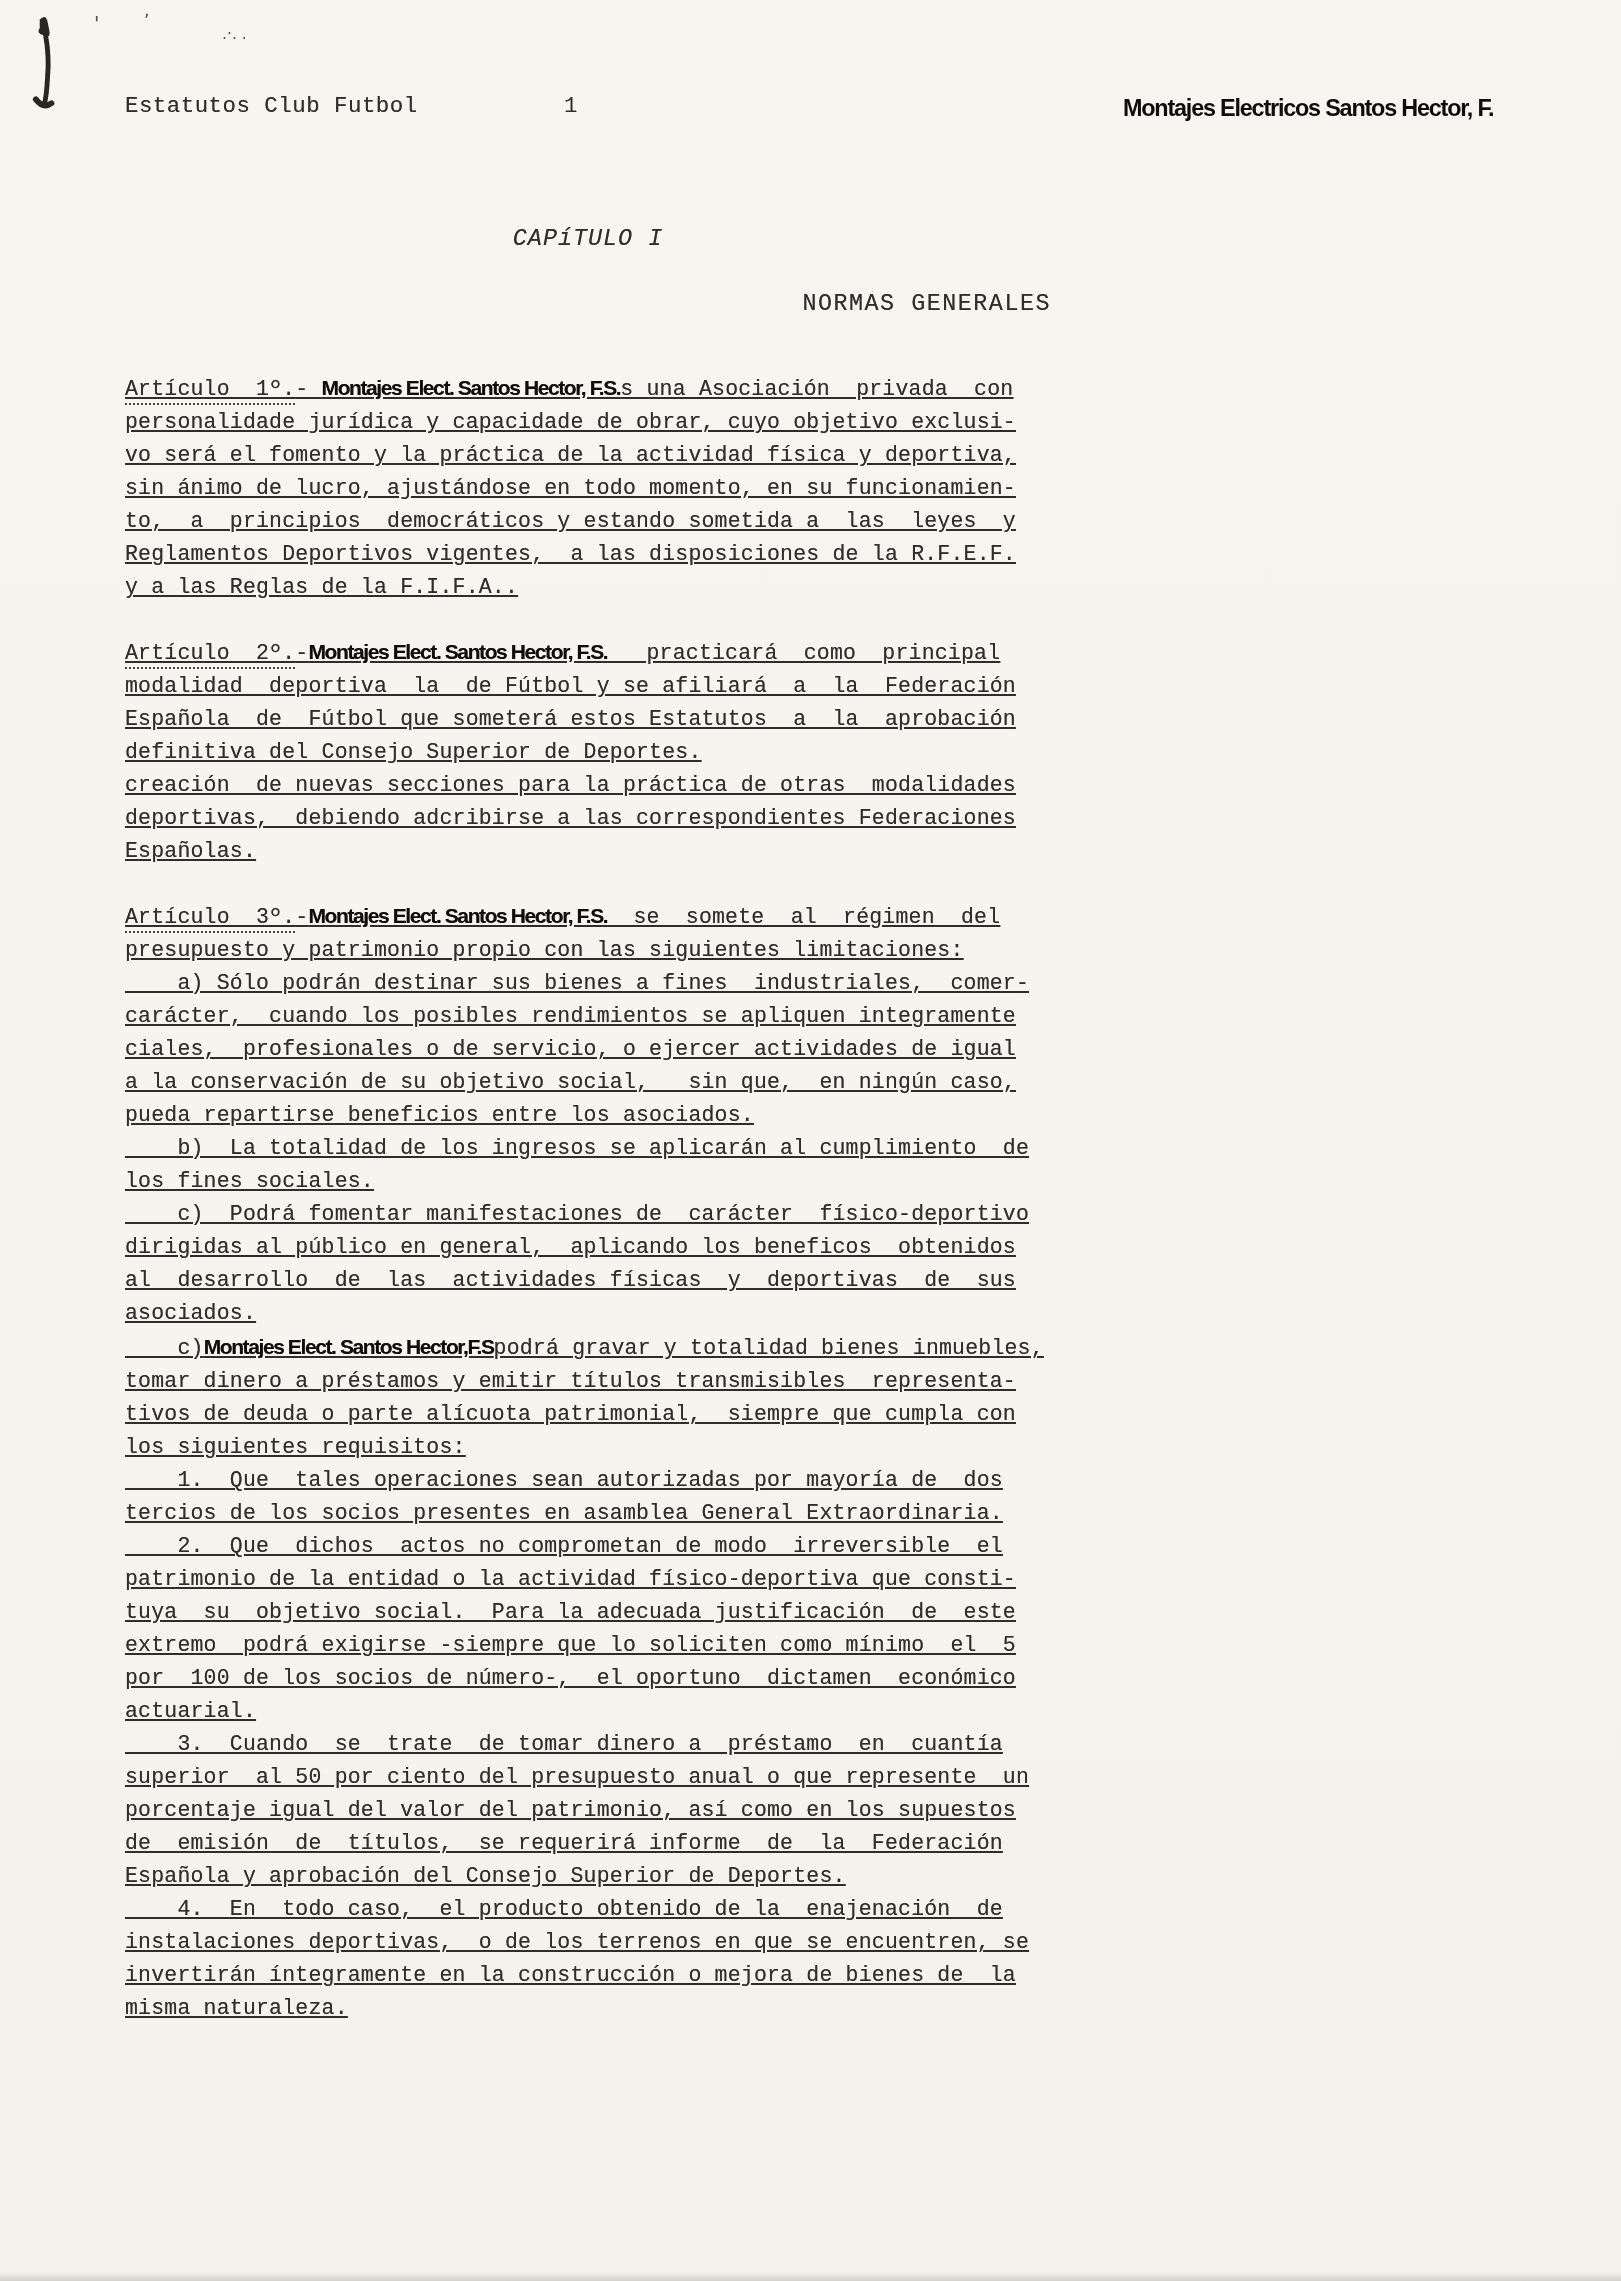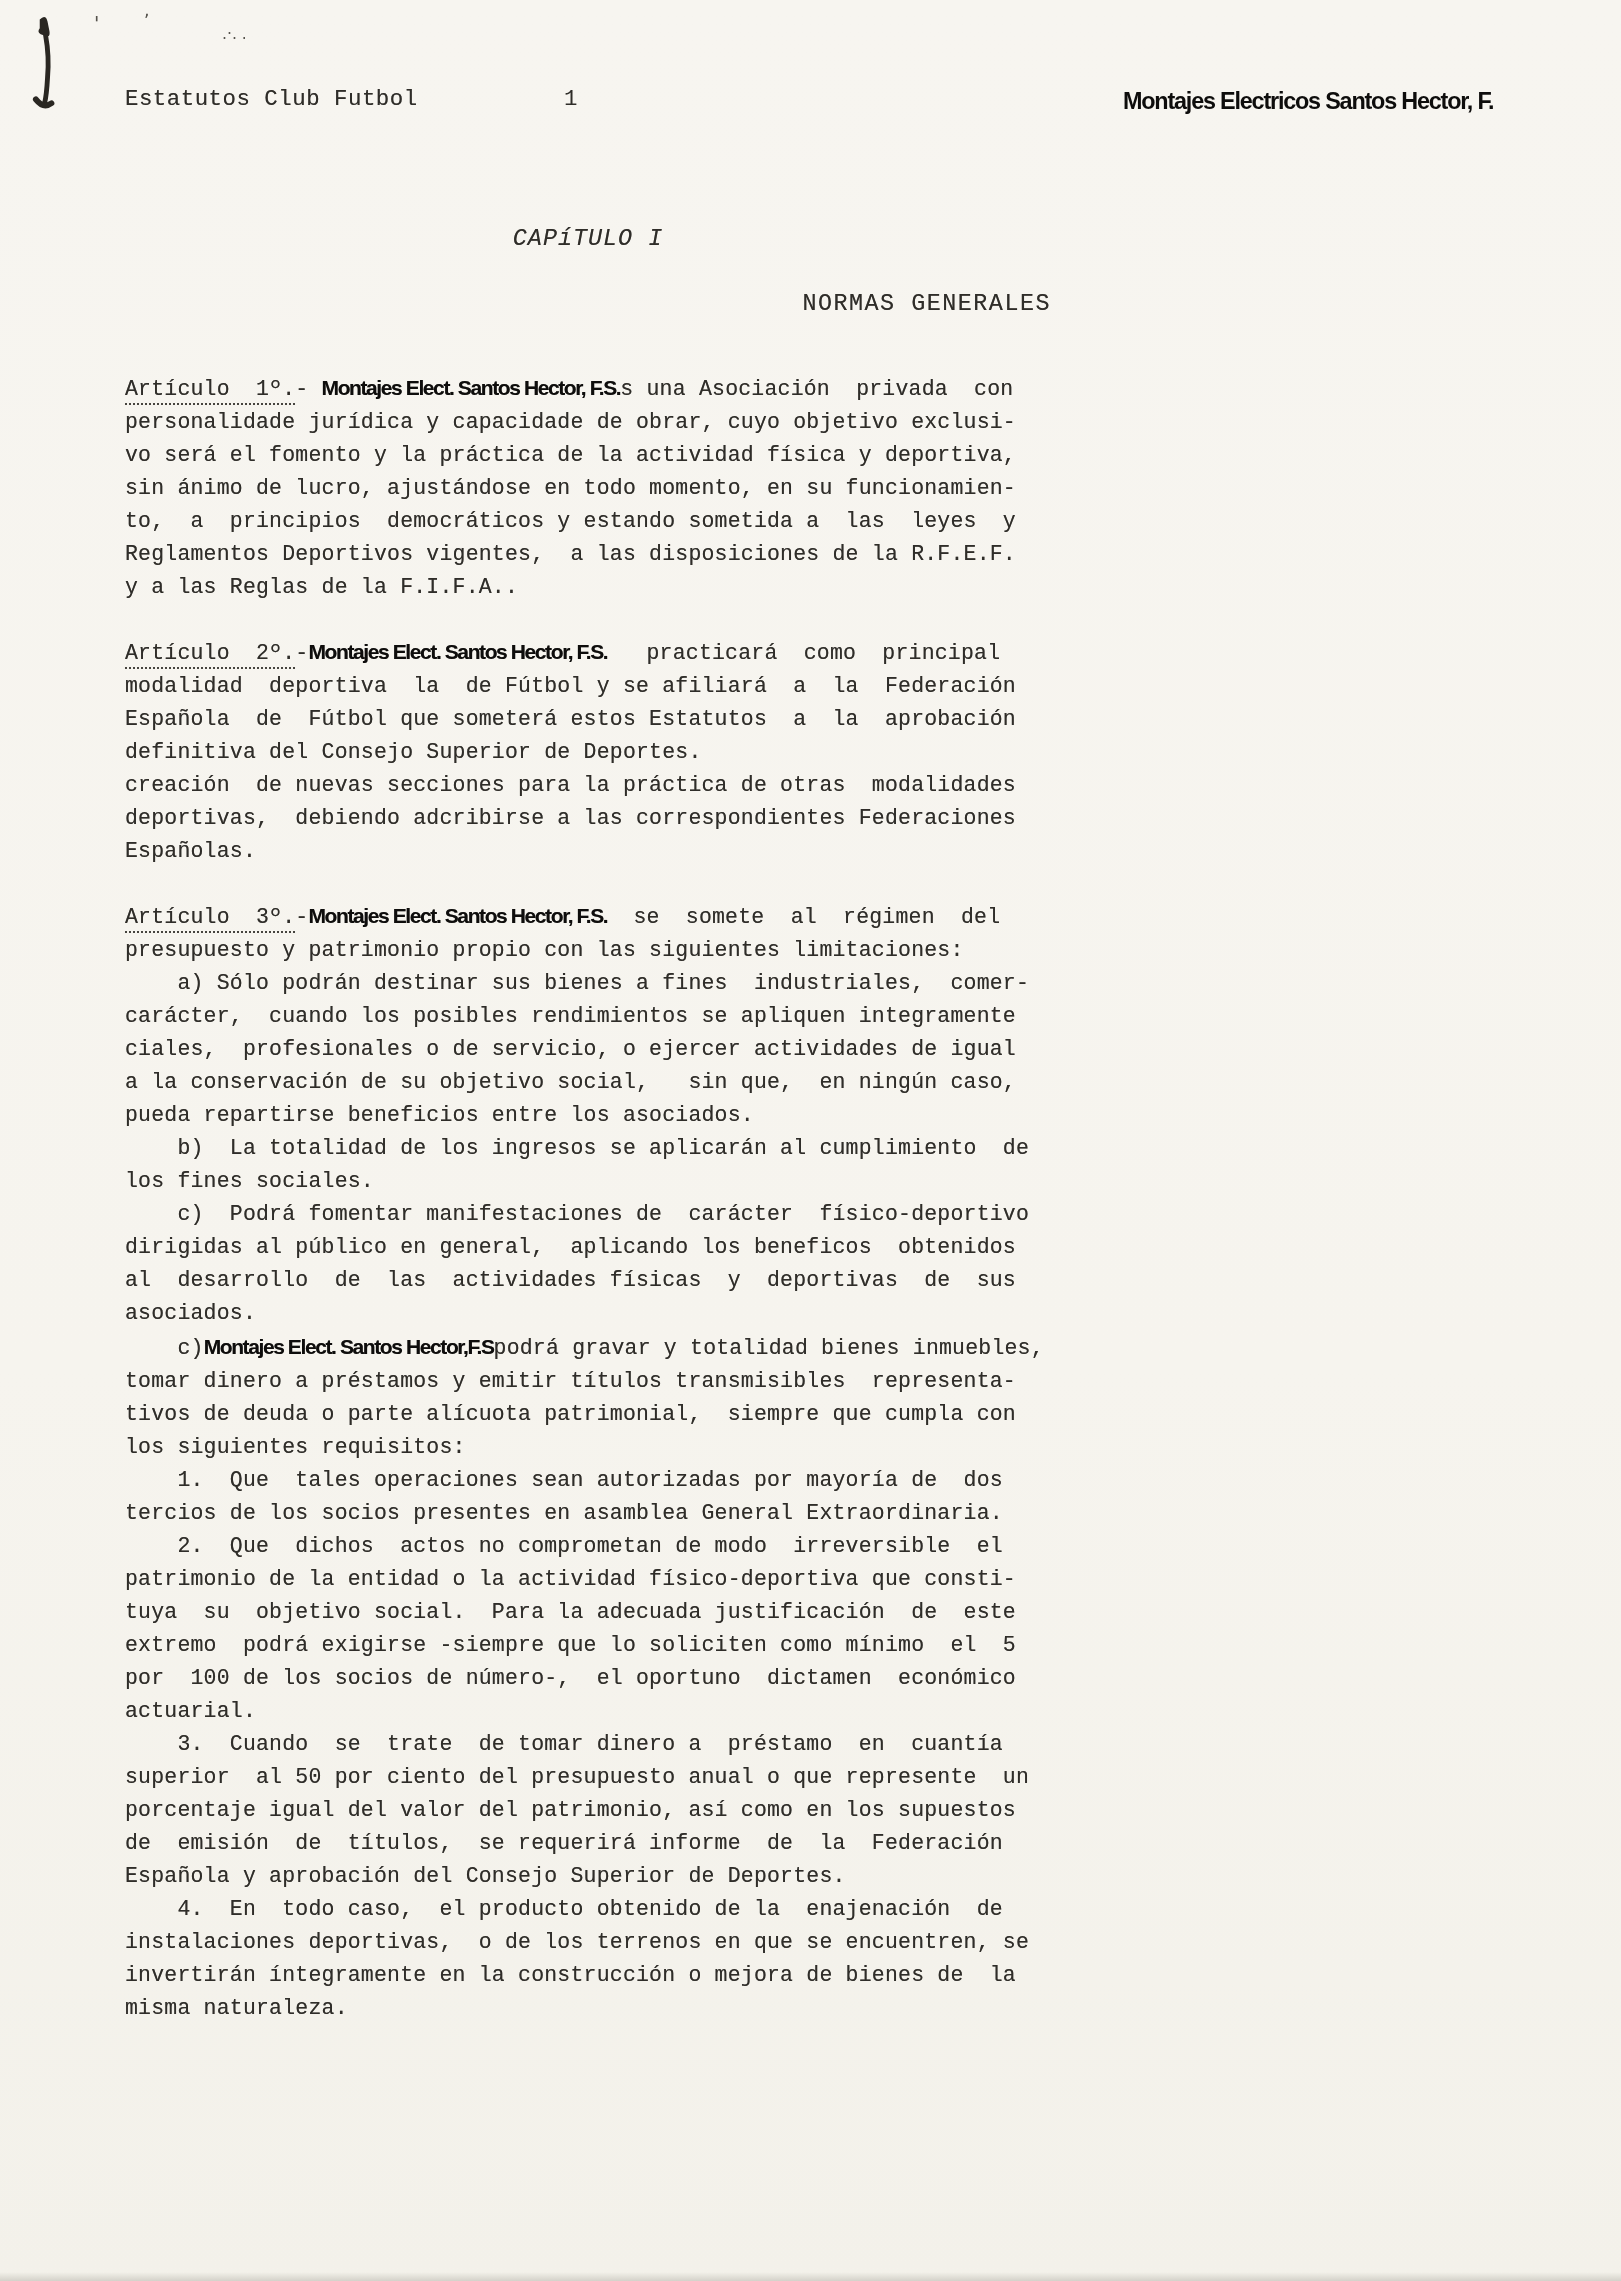--- a/index.html
+++ b/index.html
@@ -28,21 +28,21 @@
     font-size:21px;
     letter-spacing:-1.4px;
     color:#0e0d0c;
     white-space:pre;
   }
   .arthead{
     border-bottom:2px dotted #46443f;
     padding-bottom:2px;
   }
   .header{
-    position:absolute;top:86px;left:0;width:100%;height:35px;
+    position:absolute;top:93px;left:0;width:100%;height:35px;
   }
   .hdr-left{
     position:absolute;left:125px;top:0;
     font-size:22.4px;letter-spacing:0.5px;
     text-shadow:0 0 0.5px rgba(47,45,41,0.55);
   }
   .hdr-num{
     position:absolute;left:564px;top:0;
     font-size:22.4px;
   }
@@ -57,21 +57,21 @@
     text-align:center;font-size:23.4px;letter-spacing:1px;
     text-shadow:0 0 0.5px rgba(47,45,41,0.55);
     font-style:italic;
   }
   .sub{
     position:absolute;top:291px;left:125px;width:926px;
     text-align:right;font-size:23.4px;letter-spacing:1.5px;
     text-shadow:0 0 0.5px rgba(47,45,41,0.55);
   }
   .body-col{
-    position:absolute;top:371px;left:125px;width:965px;
+    position:absolute;top:371px;left:125px;width:965px;text-decoration:underline;
   }
   .article{margin:0 0 0 0;}
   .article + .article{margin-top:31px;}
   .ink{
     position:absolute;left:21.5px;top:5.9px;
   }
   .speck{
     position:absolute;font-family:"DejaVu Sans",sans-serif;color:#55524c;
   }
   .scan-edge{

